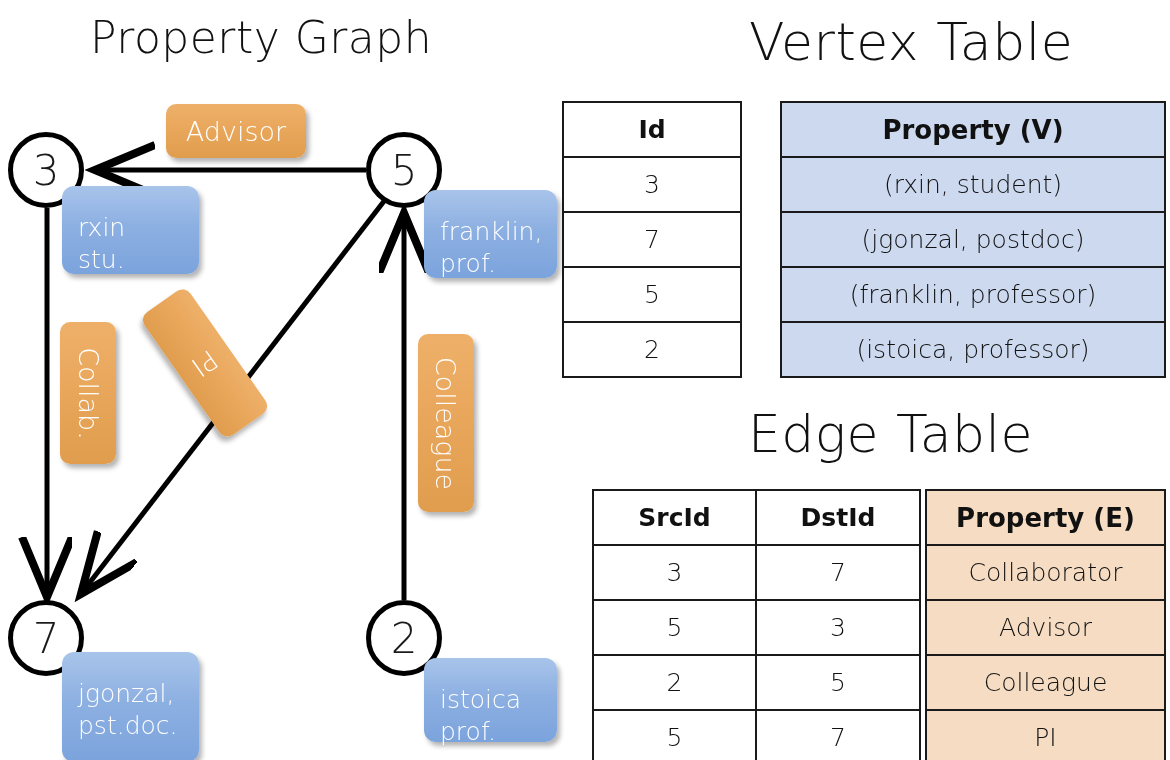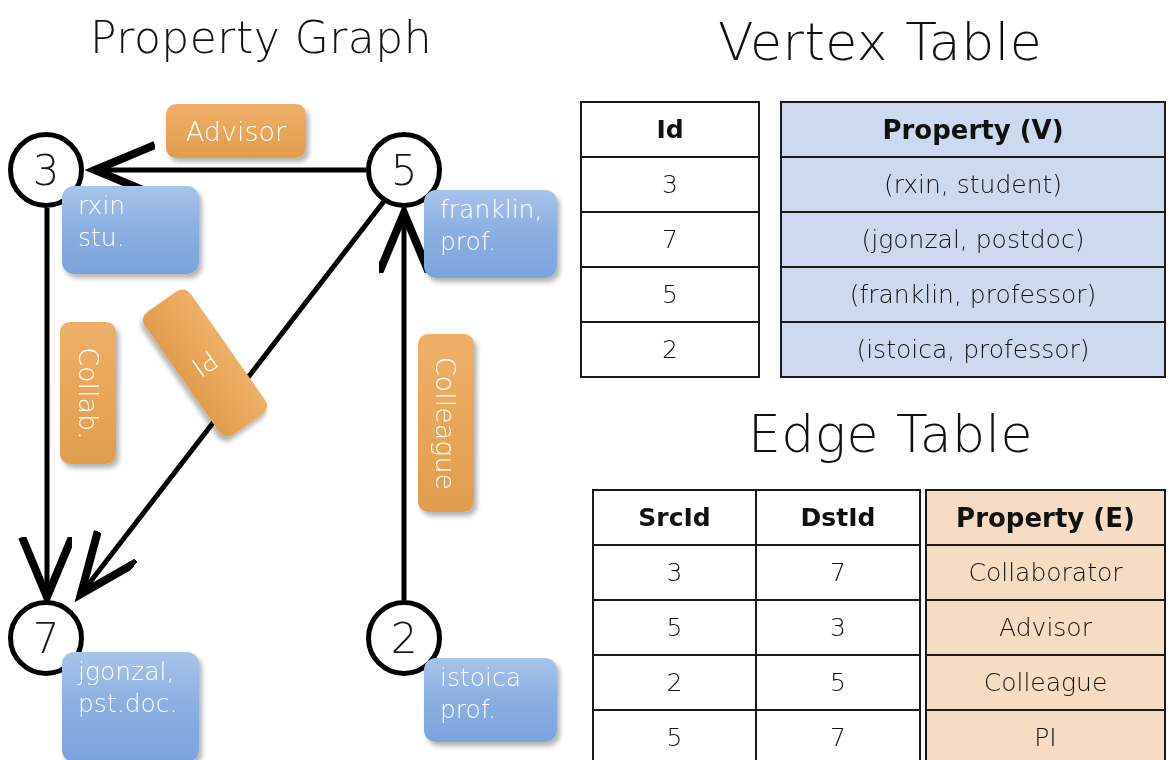--- a/index.html
+++ b/index.html
@@ -19,21 +19,21 @@
   
   .title {
     position: absolute;
     font-family: "DejaVu Sans", sans-serif;
     font-weight: 300;
     color: #111;
     white-space: nowrap;
     letter-spacing: 0.5px;
   }
   #title-property-graph { left: 90px;  top: 12px;  font-size: 44px; }
-  #title-vertex-table   { left: 718px; top: 12px;  font-size: 52px; }
+  #title-vertex-table   { left: 749px; top: 12px;  font-size: 52px; }
   #title-edge-table     { left: 748px; top: 404px; font-size: 52px; }
 
   
   #graph-panel {
     position: absolute;
     left: 0; top: 0;
     width: 585px; height: 760px;
   }
   #graph-edges { position: absolute; left: 0; top: 0; }
 
@@ -63,21 +63,21 @@
   .prop-box {
     position: absolute;
     background: linear-gradient(to bottom, #a8c4ea 0%, #8db0e2 45%, #7ba3dc 100%);
     border-radius: 12px;
     box-shadow: 3px 4px 5px rgba(0,0,0,0.30);
     color: #ffffff;
     font-family: "DejaVu Sans", sans-serif;
     font-weight: 300;
     font-size: 25px;
     line-height: 1.28;
-    padding: 4px 0 12px 16px;
+    padding: 26px 0 12px 16px;
     box-sizing: border-box;
     z-index: 8;
     white-space: pre-line;
   }
   #prop-rxin     { left: 62px;  top: 186px; width: 137px; height: 88px; }
   #prop-franklin { left: 424px; top: 190px; width: 133px; height: 88px; }
   #prop-jgonzal  { left: 62px;  top: 652px; width: 137px; height: 110px; }
   #prop-istoica  { left: 424px; top: 658px; width: 133px; height: 84px; }
 
   
@@ -129,21 +129,21 @@
   .tbl td, .tbl th {
     border: 2px solid #1a1a1a;
     text-align: center;
     font-weight: 300;
     padding: 0;
     color: #111;
   }
   .tbl th { font-weight: 700; }
 
   
-  #vertex-id-table   { left: 580px; top: 101px; width: 180px; }
+  #vertex-id-table   { left: 562px; top: 101px; width: 180px; }
   #vertex-prop-table { left: 780px; top: 101px; width: 386px; }
   #vertex-id-table td, #vertex-id-table th   { height: 53px; font-size: 25px; background: #fff; }
   #vertex-prop-table td, #vertex-prop-table th { height: 53px; font-size: 25px; background: #ccd9ef; }
   #vertex-id-table th   { font-size: 25px; }
   #vertex-prop-table th { font-size: 26px; }
 
   
   #edge-src-table  { left: 592px; top: 489px; width: 327px; }
   #edge-prop-table { left: 925px; top: 489px; width: 241px; }
   #edge-src-table td, #edge-src-table th   { height: 53px; font-size: 25px; background: #fff; }

